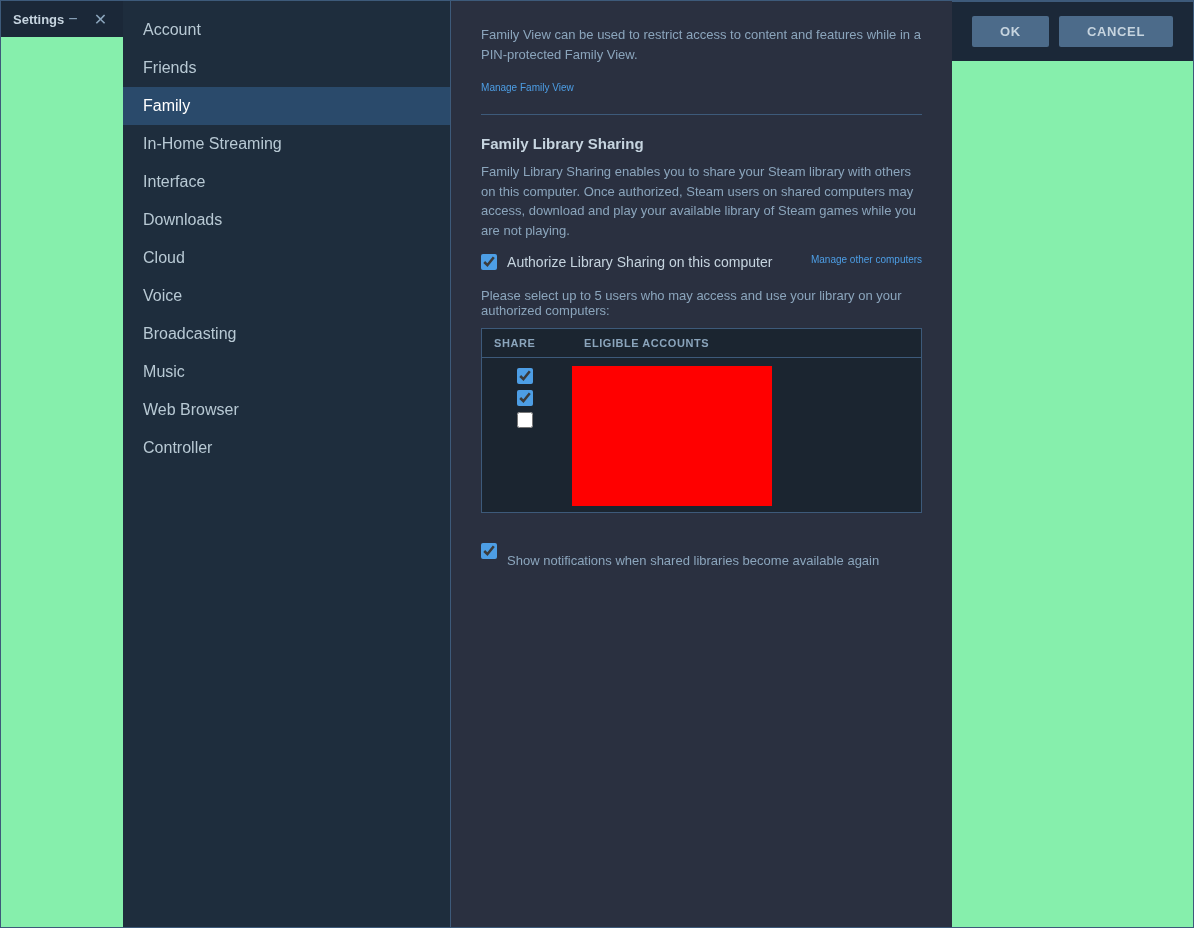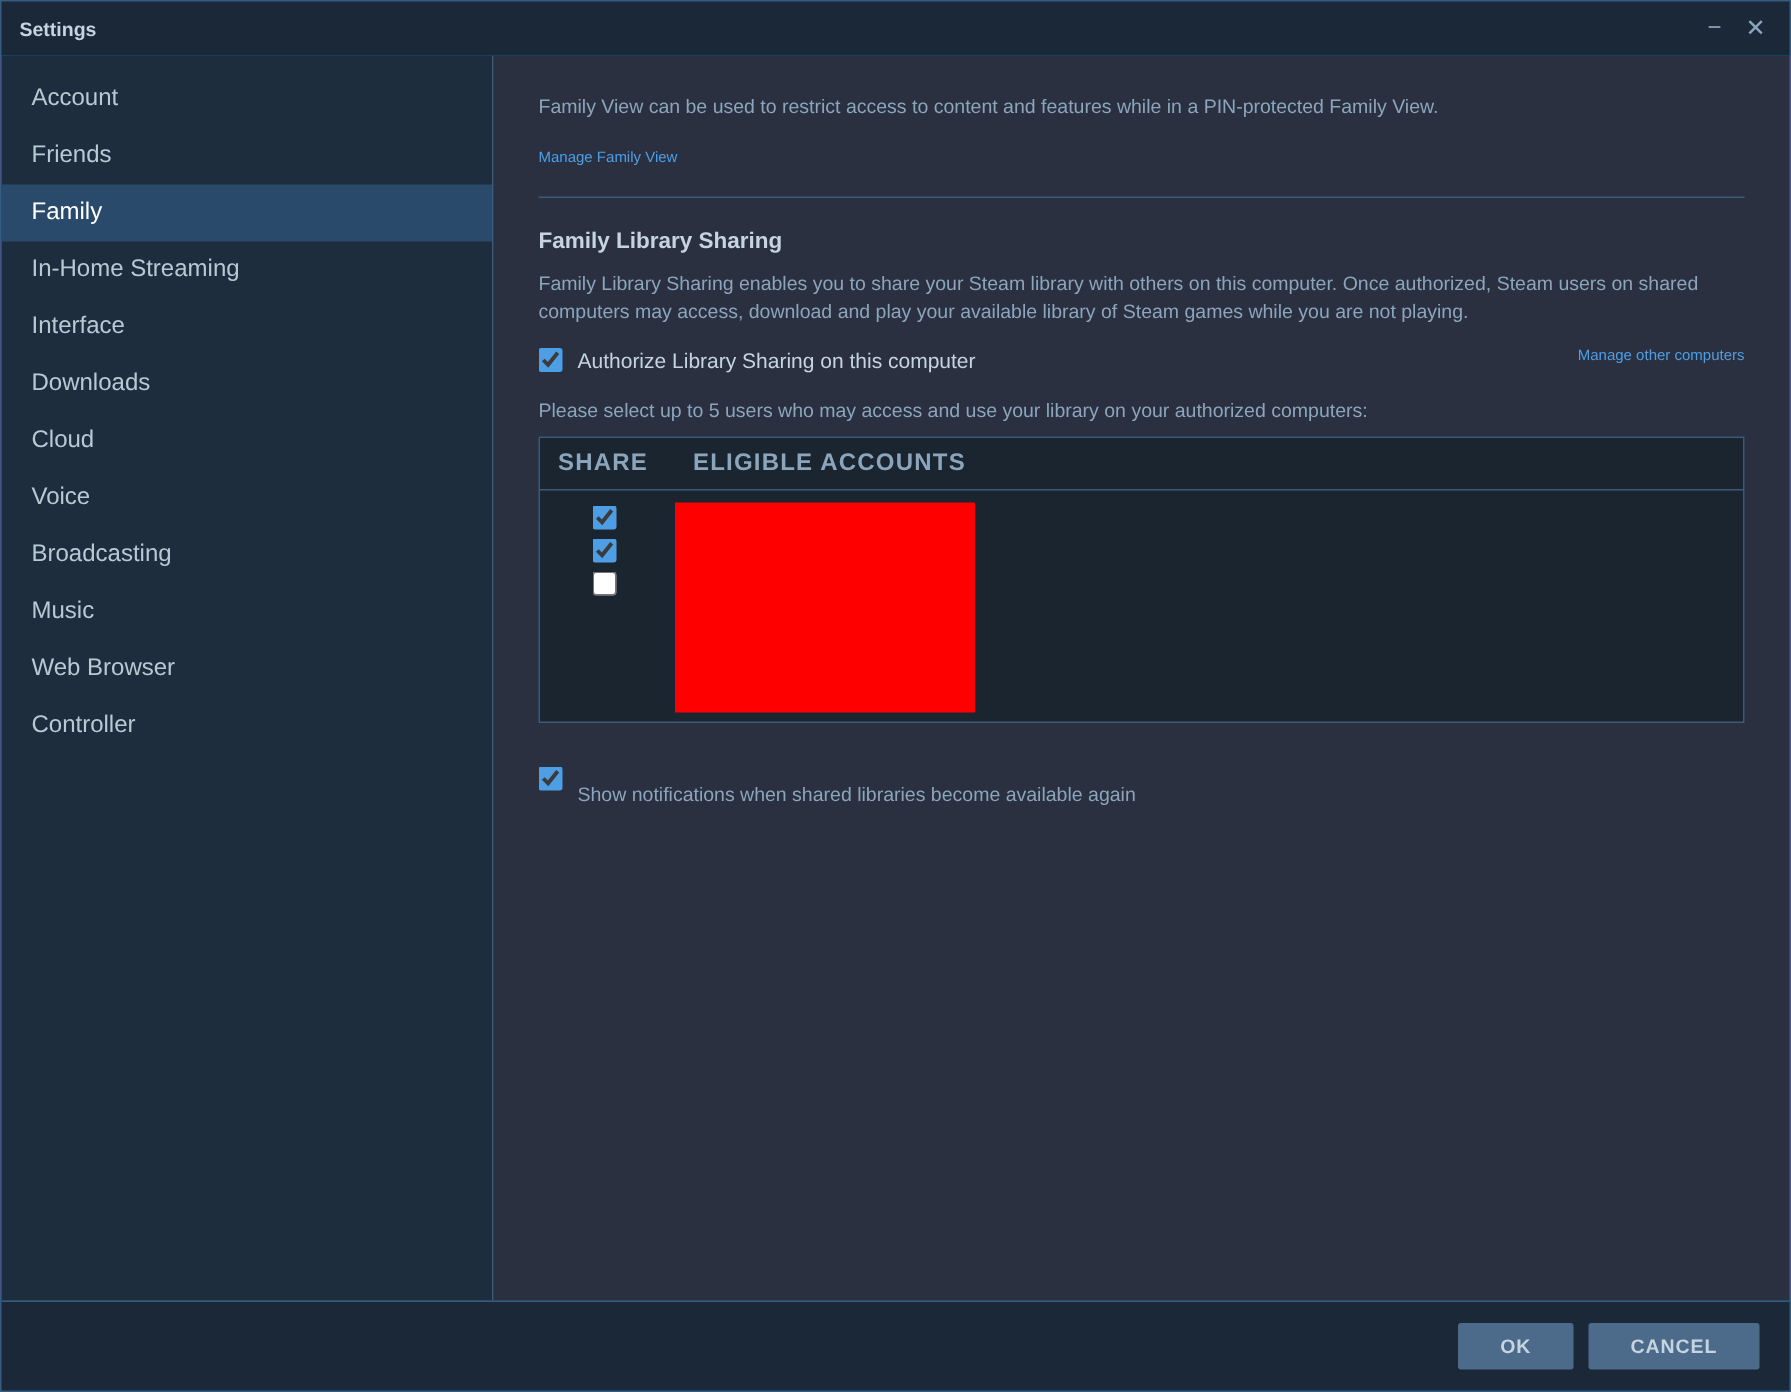--- a/index.html
+++ b/index.html
@@ -9,23 +9,22 @@
       background: #1b2838;
       font-family: Arial, sans-serif;
       font-size: 14px;
       color: #c6d4df;
       overflow: hidden;
     }
 
     .window {
       width: 1194px;
       height: 928px;
-      background: #0369a1;
-      display: flex;
-      flex-direction: column;
+      background: #86efac;
+      display: flex;
       border: 1px solid #3d5a7a;
     }
 
     .title-bar {
       background: #1b2838;
       height: 36px;
       display: flex;
       align-items: center;
       justify-content: space-between;
       padding: 0 12px;
@@ -139,21 +138,21 @@
 
     .table-header {
       display: flex;
       background: #1b2530;
       border-bottom: 1px solid #3d5a7a;
       padding: 8px 12px;
     }
 
     .table-header-cell {
       color: #8ba5bc;
-      font-size: 16px;
+      font-size: 11px;
       font-weight: bold;
       letter-spacing: 0.05em;
       text-transform: uppercase;
     }
 
     .table-header-cell:first-child {
       width: 90px;
     }
 
     .table-body {

